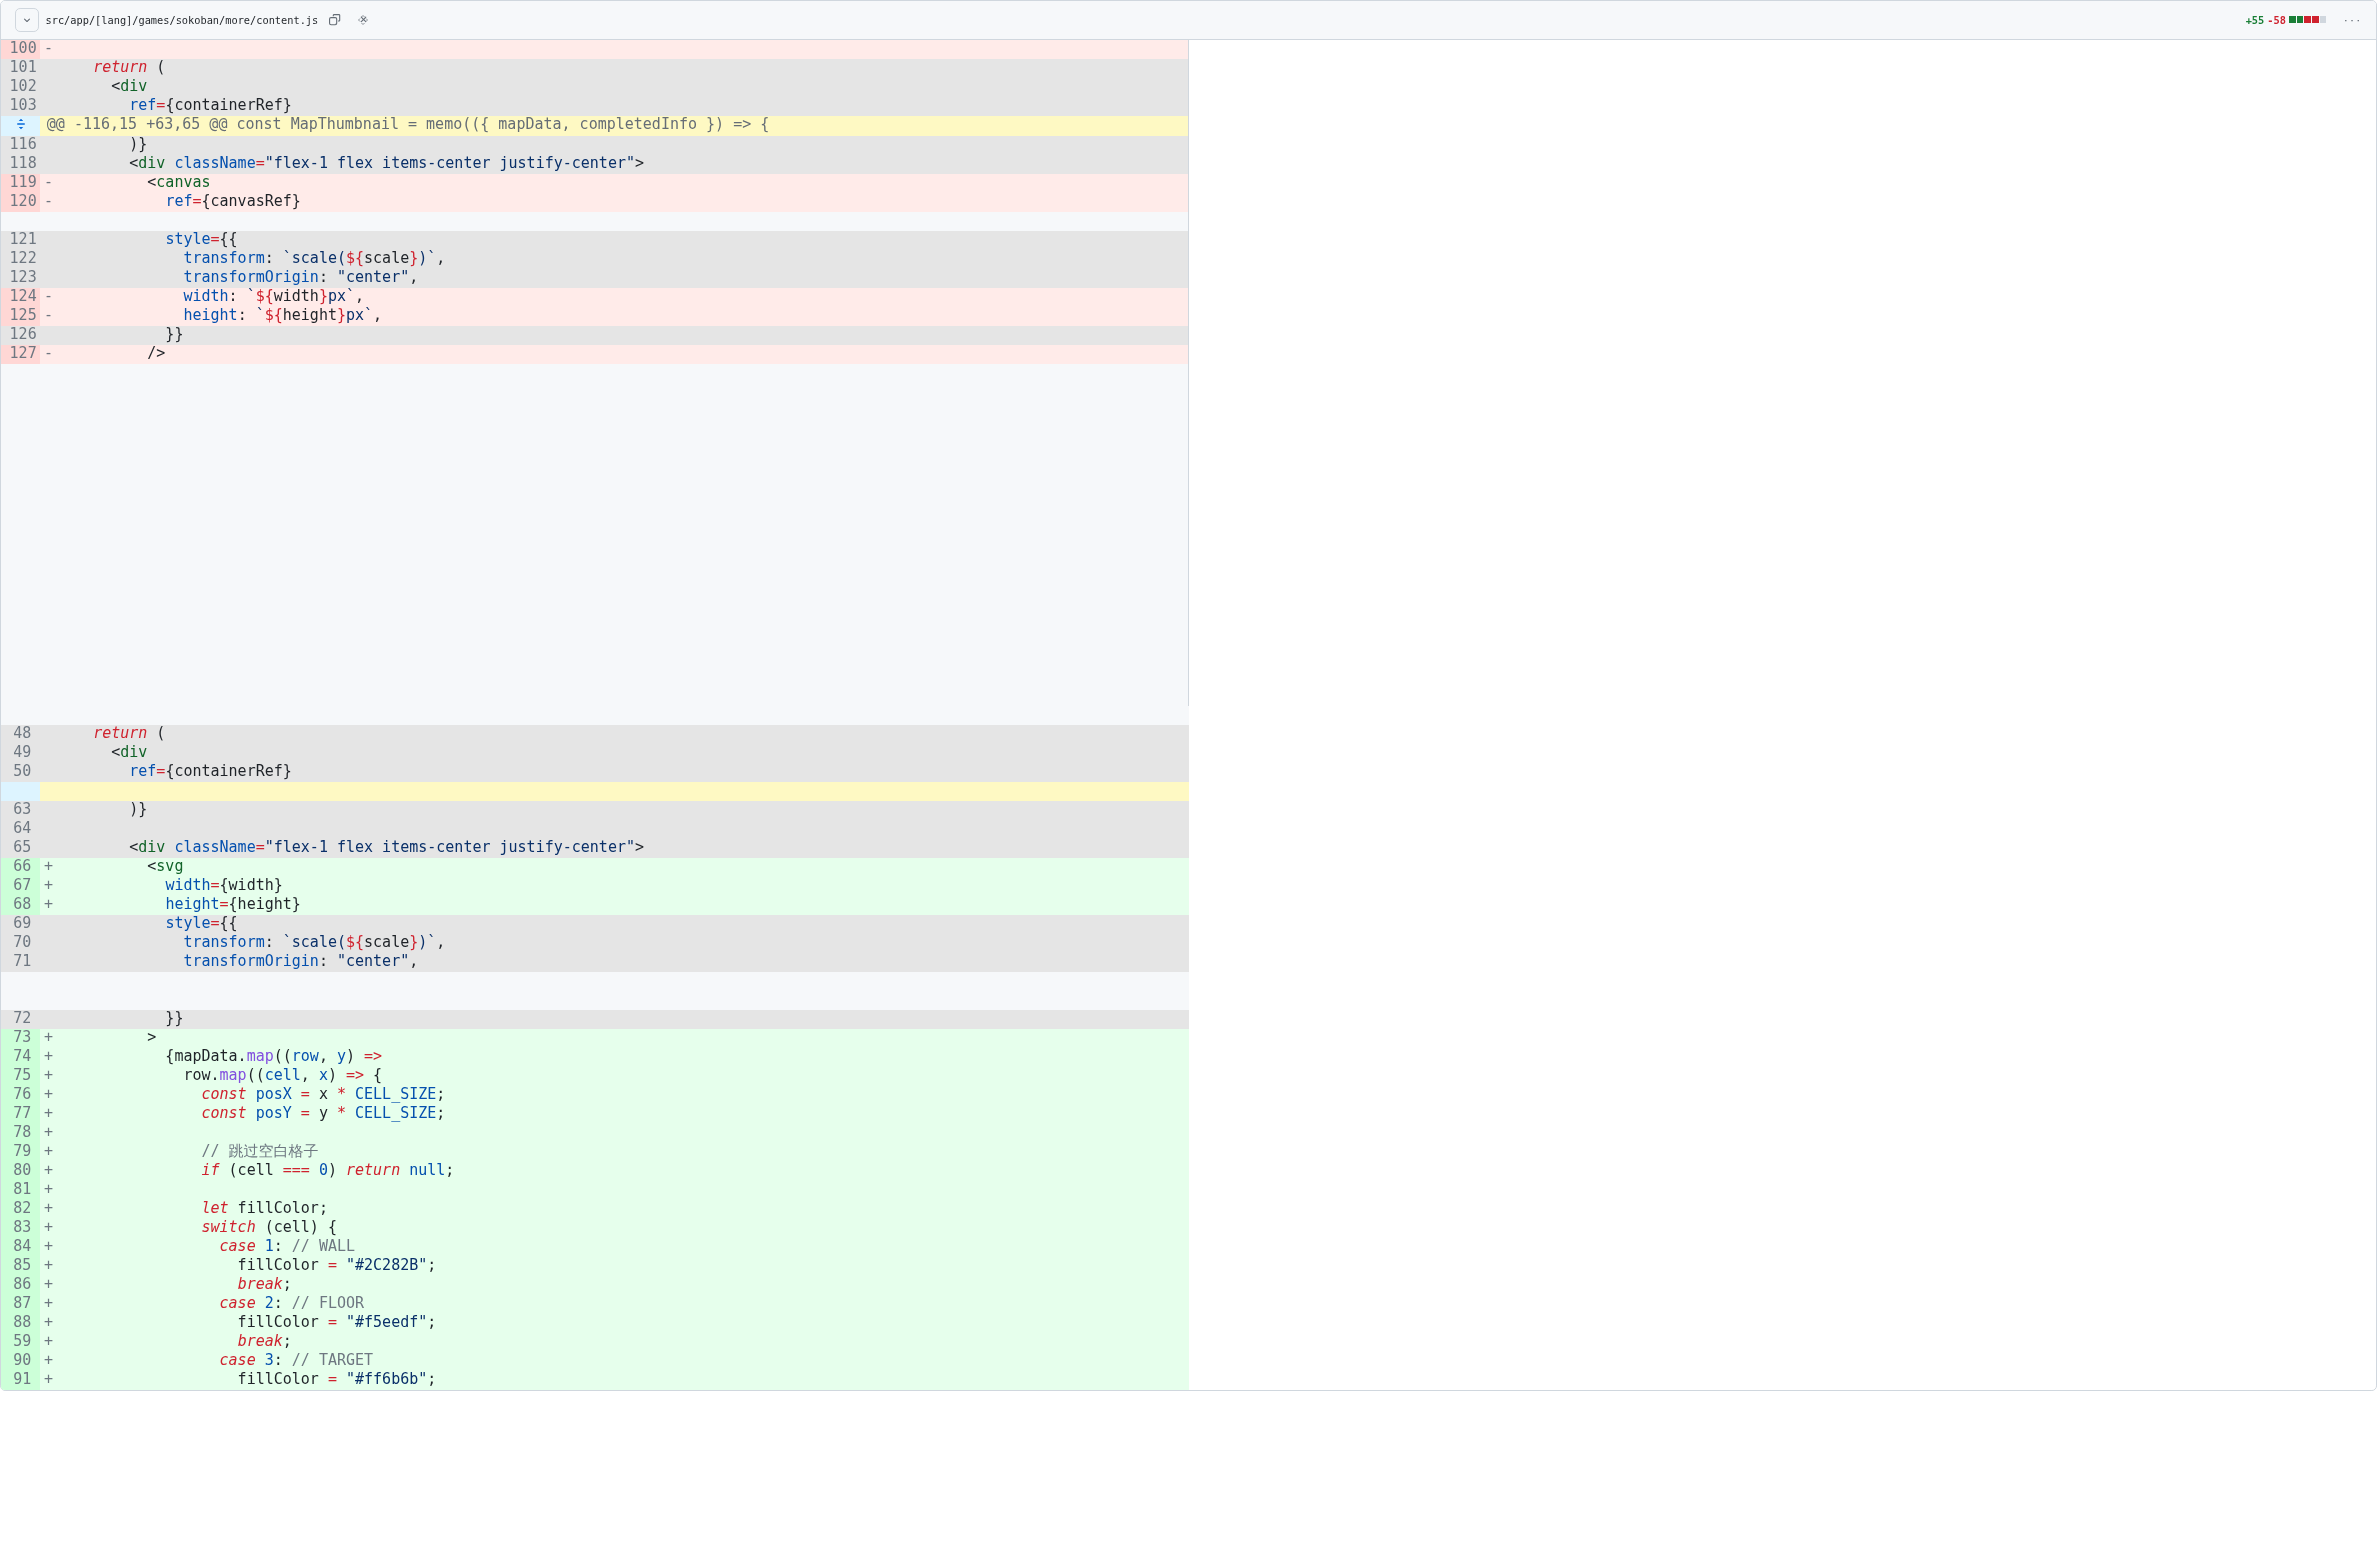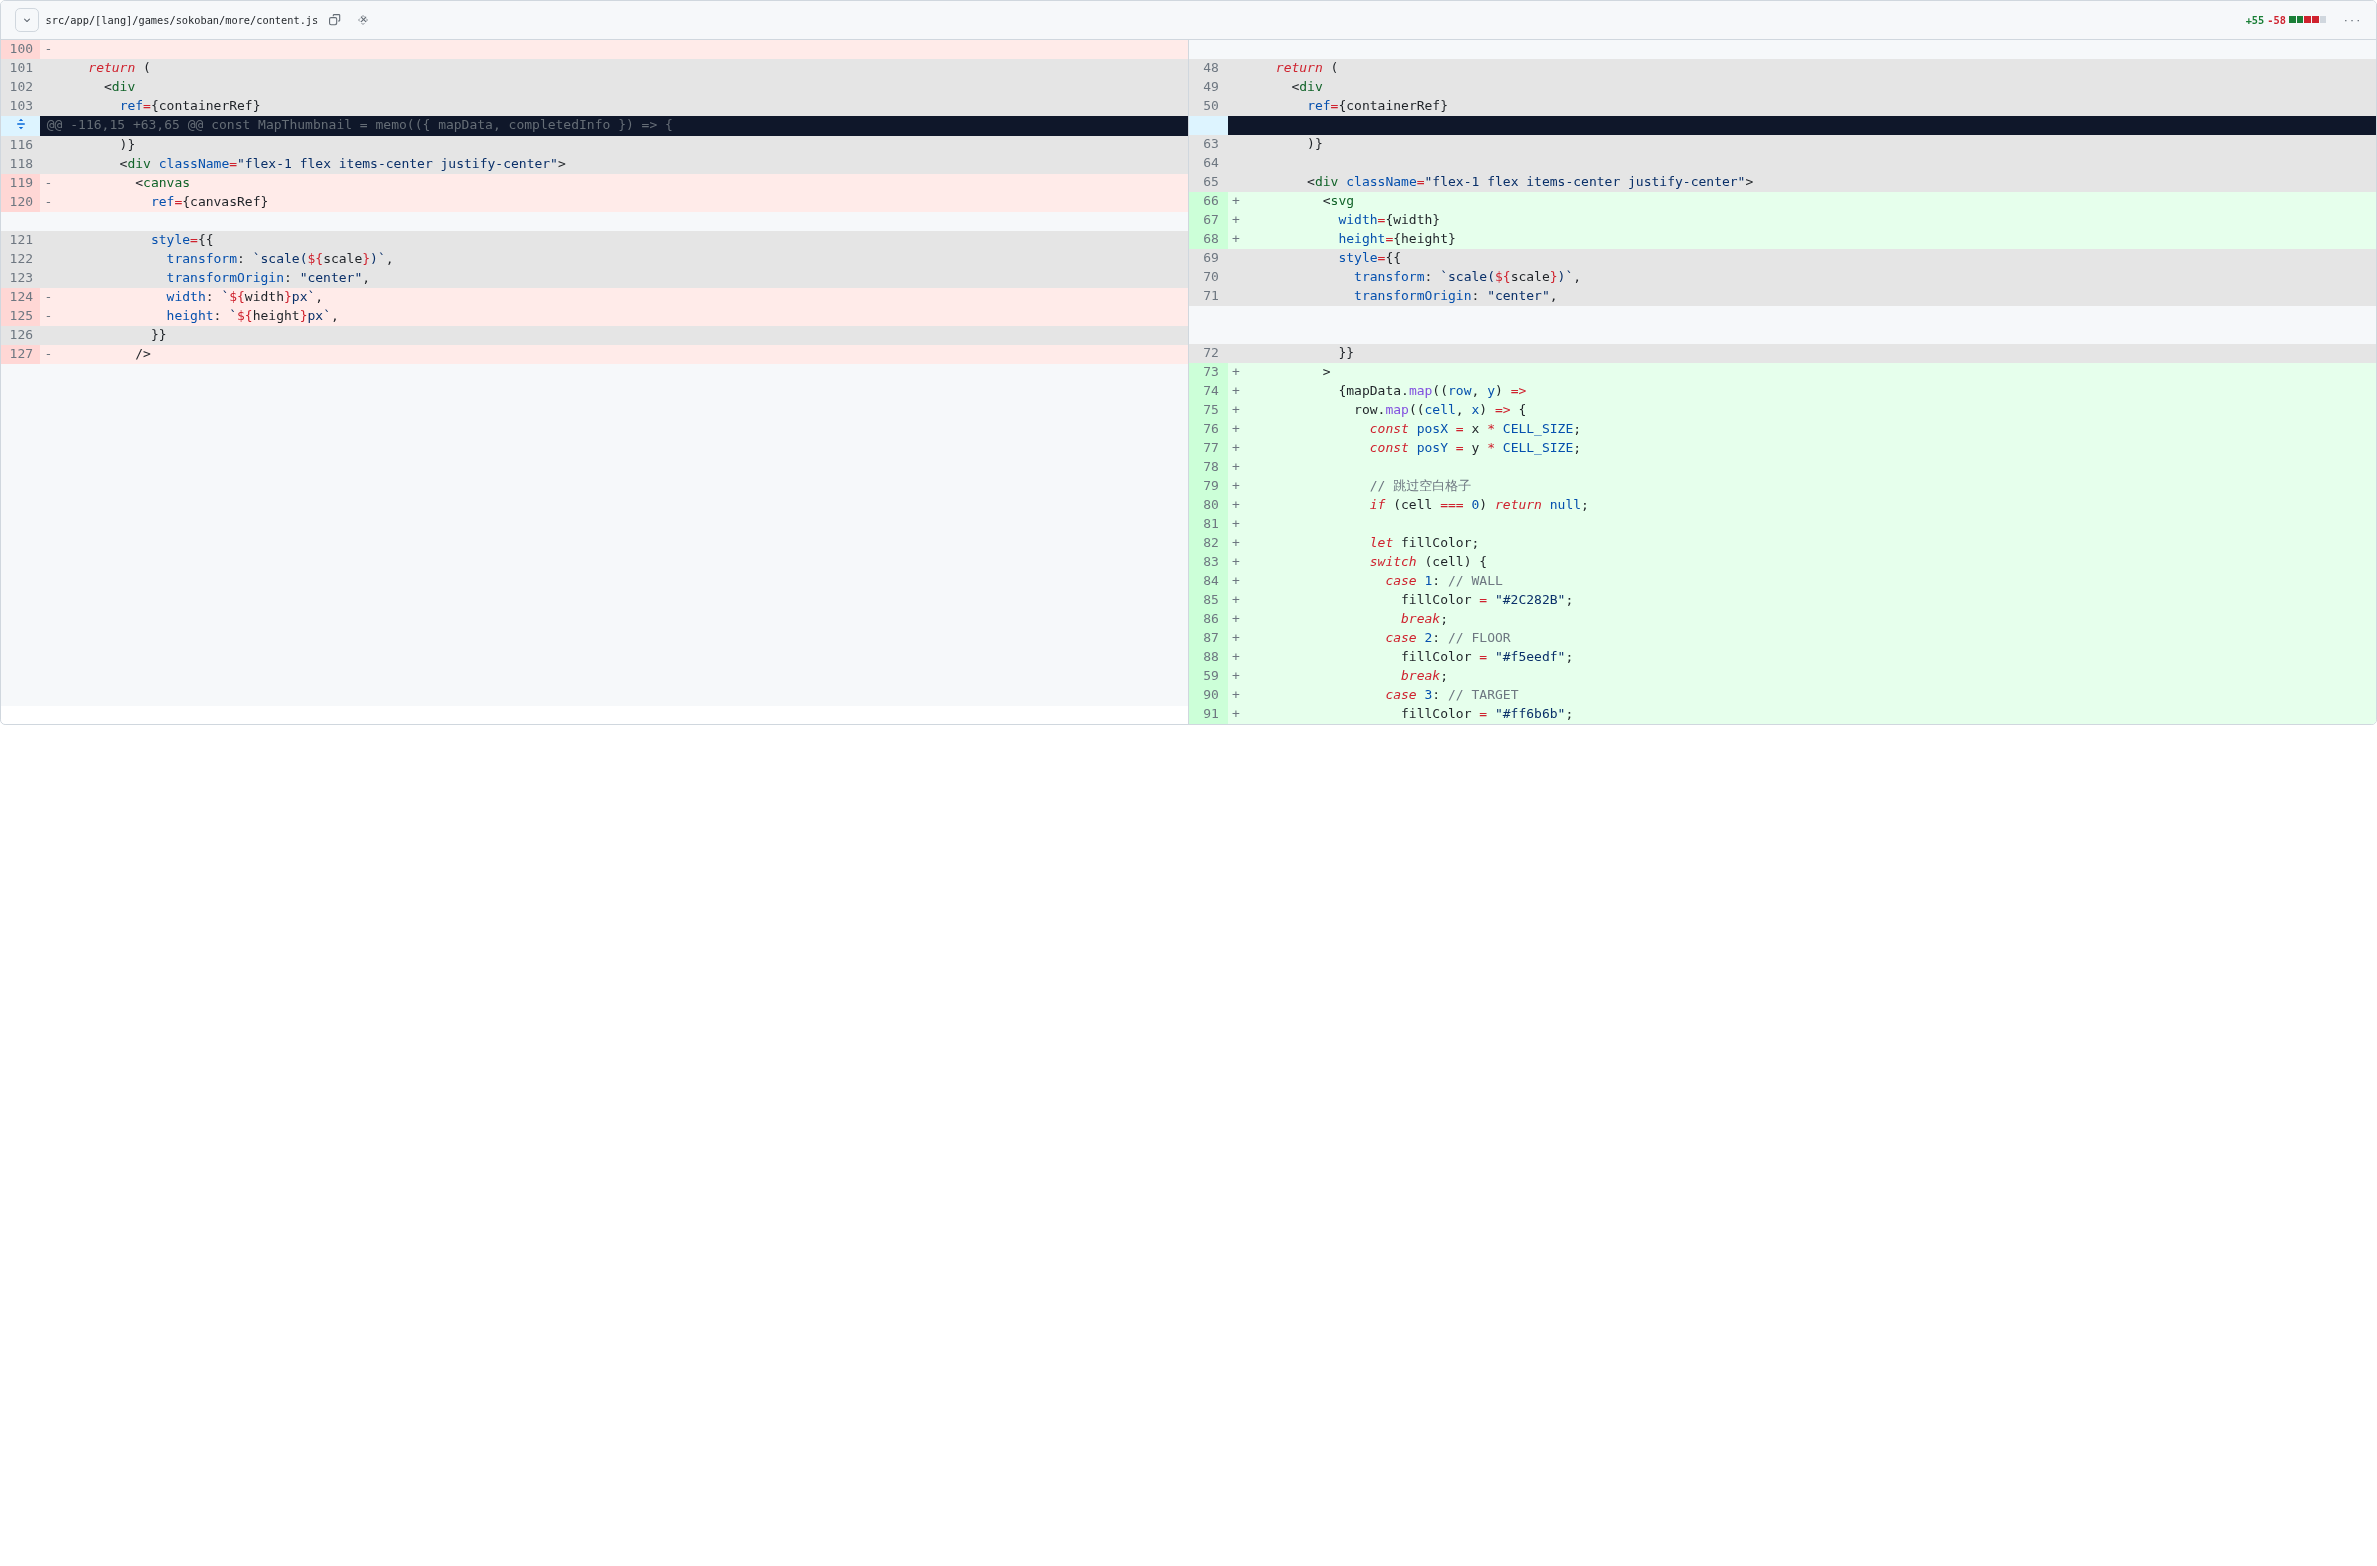--- a/index.html
+++ b/index.html
@@ -66,22 +66,23 @@
 .kebab {
   margin-left: 10.3px;
   cursor: pointer;
   color: #656d76;
   font-size: 13.7px;
   letter-spacing: 1.7px;
 }
 .diff-body {
   display: flex;
   font-family: ui-monospace, SFMono-Regular, Menlo, Consolas, monospace;
-  font-size: 13px;
+  font-size: 15px;
   line-height: 17px;
+  flex-direction: column;
 }
 .side { width: 50%; }
 .side-left { border-right: 0.9px solid #d0d7de; }
 .row { display: flex; min-height: 19px; }
 .lineno {
   width: 39px;
   text-align: right;
   padding: 0 8.6px 0 8.6px;
   color: #6e7781;
   user-select: none;
@@ -100,21 +101,21 @@
   padding-right: 8.6px;
   overflow: hidden;
 }
 .row-ctx { background: #e5e5e5; }
 .row-del { background: #ffebe9; }
 .row-del .lineno { background: #ffd7d5; }
 .row-del .marker { background: #ffebe9; }
 .row-add { background: #e6ffec; }
 .row-add .lineno { background: #ccffd8; }
 .row-add .marker { background: #e6ffec; }
-.row-hunk { background: #0f172a; color: #656d76; }
+.row-hunk { background: #fef9c3; color: #656d76; }
 .row-hunk .lineno {
   background: #ddf4ff;
   text-align: center;
   padding: 1.7px 0;
 }
 .row-hunk .code { padding-left: 6.8px; }
 .row-empty { background: #f6f8fa; }
 .row-empty .lineno { background: #f6f8fa; }
 .hunk-expand-icon {
   display: inline-flex;

